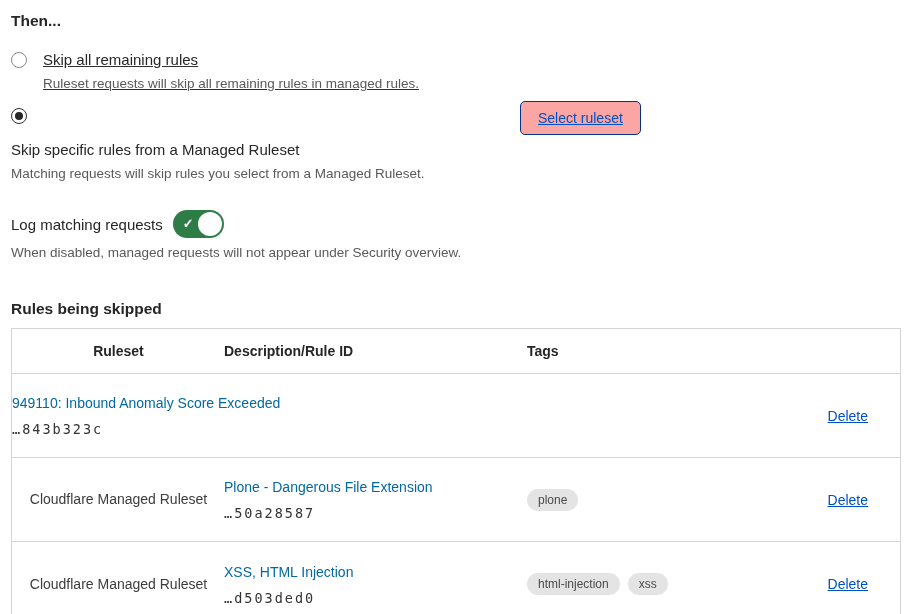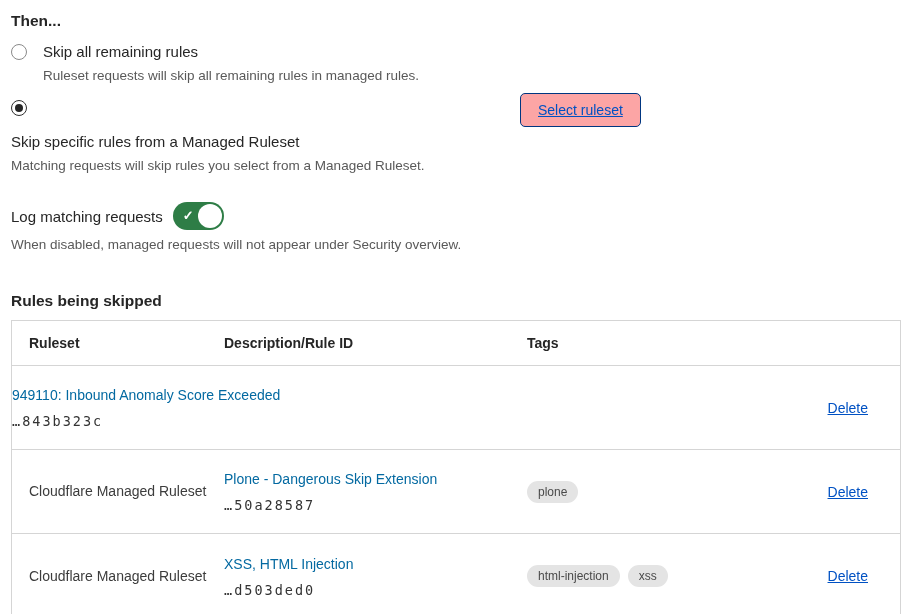--- a/index.html
+++ b/index.html
@@ -17,21 +17,21 @@
     width:911px;min-height:614px;
     font-family:"Liberation Sans",sans-serif;
     color:var(--text-dark);
     -webkit-font-smoothing:antialiased;
   }
   .page{position:relative;width:788px;padding:12px 10px 0 11px;}
 
   .h-then{font-size:15.5px;font-weight:700;color:#262626;}
 
   .option{display:flex;gap:16px;cursor:pointer;}
-  .option.first{margin-top:12px;}
+  .option.first{margin-top:20px;text-decoration:underline;}
   .option.second{margin-top:14px;position:relative;flex-direction:column;}
   .radio{
     flex:0 0 auto;width:16px;height:16px;margin-top:2px;
     border:1.5px solid #8a8a8a;border-radius:50%;background:#fff;
     position:relative;
   }
   .radio.checked{border-color:#2f2f2f;}
   .radio.checked::after{
     content:"";position:absolute;left:50%;top:50%;
     width:8px;height:8px;border-radius:50%;background:#262626;
@@ -69,21 +69,21 @@
 
   .table{
     margin-top:10px;width:890px;background:#fff;
     border:1px solid var(--border-gray);
   }
   .thead{display:flex;align-items:center;height:45px;border-bottom:1px solid var(--border-gray);}
   .th{font-size:14px;font-weight:700;color:#262626;}
   .trow{display:flex;align-items:center;min-height:84px;border-bottom:1px solid var(--border-gray);}
   .trow:last-child{border-bottom:none;}
   .c{font-size:14px;color:#3c3c3c;}
-  .c1{width:212px;padding-left:17px;padding-right:16px;line-height:21px;}
+  .c1{width:212px;padding-left:17px;padding-right:16px;line-height:21px;text-align:center;}
   .c2{width:303px;padding-right:16px;}
   .c3{flex:1;display:flex;align-items:center;gap:8px;}
   .c4{width:110px;padding-right:32px;text-align:right;}
   .desc-line{font-size:14px;color:#0369a1;line-height:18px;}
   .rule-id{
     margin-top:9px;font-family:"DejaVu Sans Mono",monospace;
     font-size:13.5px;letter-spacing:2px;color:#333;
   }
   .pill{
     display:inline-block;background:var(--pill-bg);color:#4a4a4a;
@@ -138,21 +138,21 @@
           <div class="c c2">
             <div class="desc-line">949110: Inbound Anomaly Score Exceeded</div>
             <div class="rule-id">…843b323c</div>
           </div>
           <div class="c c3"></div>
           <div class="c c4"><a class="link" href="#">Delete</a></div>
         </div>
         <div class="trow">
           <div class="c c1">Cloudflare Managed Ruleset</div>
           <div class="c c2">
-            <div class="desc-line">Plone - Dangerous Skip Extension</div>
+            <div class="desc-line">Plone - Dangerous File Extension</div>
             <div class="rule-id">…50a28587</div>
           </div>
           <div class="c c3">
             <span class="pill">plone</span>
           </div>
           <div class="c c4"><a class="link" href="#">Delete</a></div>
         </div>
         <div class="trow">
           <div class="c c1">Cloudflare Managed Ruleset</div>
           <div class="c c2">

